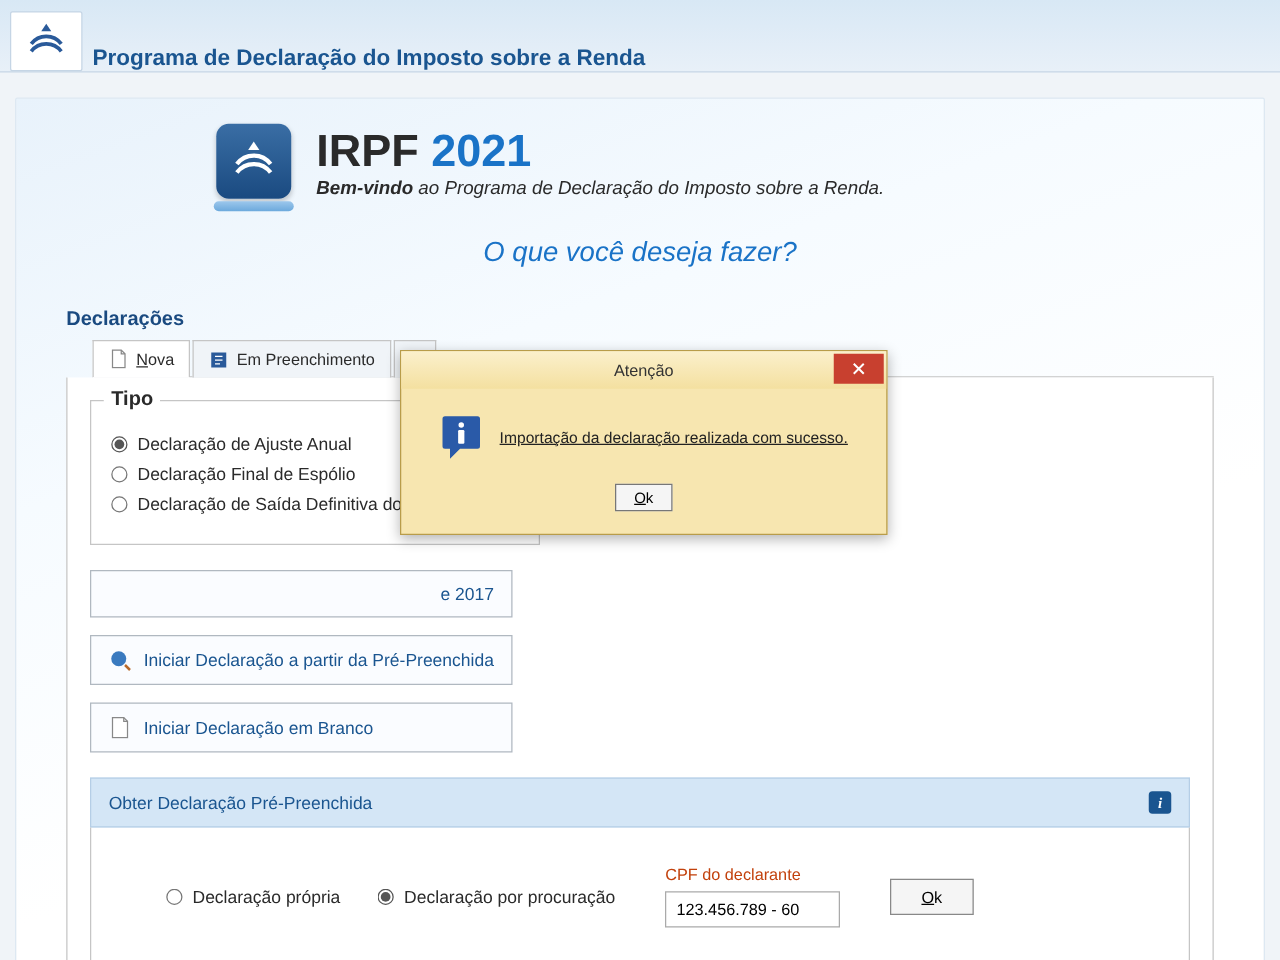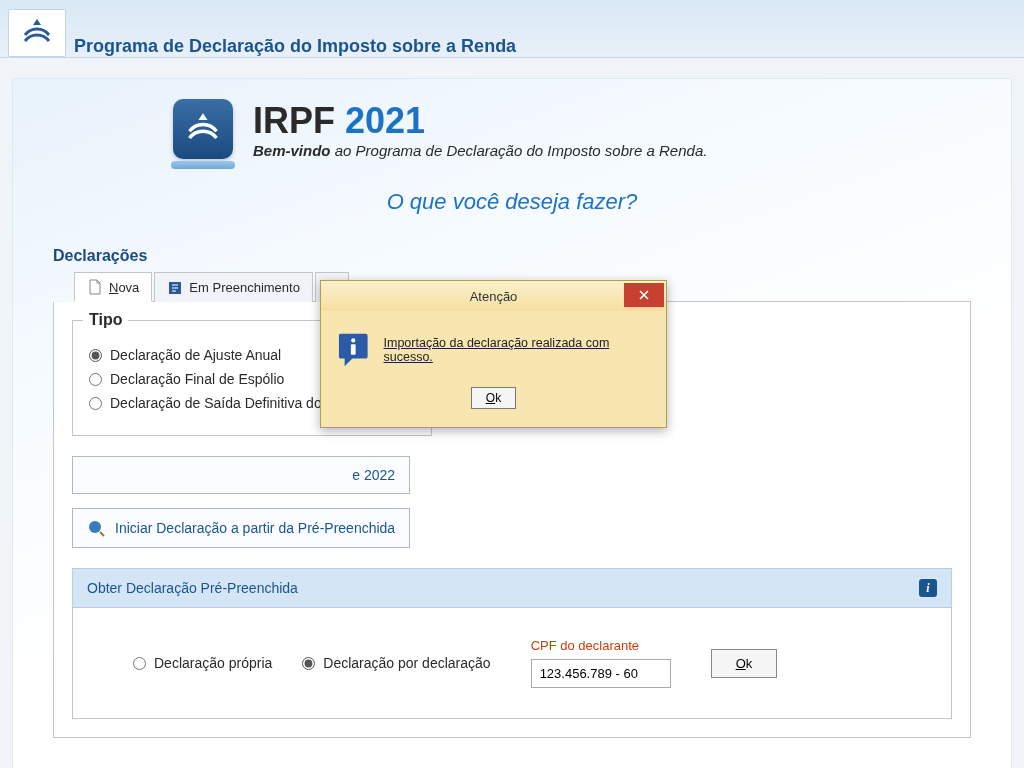--- a/index.html
+++ b/index.html
@@ -55,21 +55,21 @@
   .pre-body { border:1px solid #c5c5c5; border-top:none; padding: 30px 20px; display:flex; align-items:center; gap:40px;}
   .pre-body .radios { display:flex; gap:30px; margin-left:40px;}
   .cpf-block label{ color:#c2410c; font-size:13px; display:block; margin-bottom:6px;}
   .cpf-block input{ border:1px solid #aaa; padding:6px 8px; width:140px; font-size:13px;}
   .ok-btn{ border:1px solid #888; background:#f5f5f5; padding:6px 24px; font-size:13px; cursor:pointer;}
   .ok-btn .u{ text-decoration:underline;}
 
   .info-badge{ width:18px; height:18px; background:#1a5590; color:#fff; border-radius:3px; display:flex; align-items:center; justify-content:center; font-weight:bold; font-size:12px; font-family: Georgia, serif; font-style: italic;}
 
   
-  .modal { position: absolute; top: 280px; left: 320px; width: 347px; background: #f7e6b0; border: 1px solid #b89c4a; box-shadow: 0 3px 10px rgba(0,0,0,.3); }
+  .modal { position: absolute; top: 280px; left: 320px; width: 390px; background: #f7e6b0; border: 1px solid #b89c4a; box-shadow: 0 3px 10px rgba(0,0,0,.3); }
   .modal-title { display: flex; align-items: center; justify-content: center; height: 30px; font-size: 13px; color: #333; position: relative; background: linear-gradient(#fbf0cc,#f4e0a0); }
   .close-btn { position: absolute; right: 2px; top: 2px; width: 40px; height: 24px; background: #c8402f; color: #fff; display: flex; align-items: center; justify-content: center; font-size: 14px; cursor: pointer; }
   .modal-body { padding: 20px 16px 18px 16px; display:flex; flex-direction:column; align-items:center; gap:18px;}
   .modal-msg-row{ display:flex; align-items:center; gap:14px;}
   .info-icon{ width:34px; height:38px; }
   .modal-msg{ font-size:12.5px; color:#222;text-decoration:underline;}
   .modal-ok{ border:1px solid #777; background:#f5f5f5; padding:3px 14px; font-size:12px; cursor:pointer;}
   .modal-ok .u{text-decoration:underline;}
 </style>
 </head>
@@ -147,45 +147,52 @@
             <span>Declaração Final de Espólio</span>
           </label>
           <label class="radio-row">
             <input type="radio" name="tipo" style="">
             <span>Declaração de Saída Definitiva do País</span>
           </label>
         </div>
 
         <div class="actions">
           <button class="action-btn" style="justify-content:flex-end;">
-            <span>e 2022</span>
+            <span>e 2017</span>
           </button>
           <button class="action-btn">
             <svg viewBox="0 0 18 18">
                 <circle cx="8" cy="8" r="6" fill="#3a7abf"></circle>
                 <path d="M13 13l4 4" stroke="#b86a2a" stroke-width="2"></path>
               </svg>
             <span>Iniciar Declaração a partir da Pré-Preenchida</span>
           </button>
+          <button class="action-btn">
+            <svg viewBox="0 0 18 18">
+                <path d="M3 1h9l3 3v13H3z" fill="#fff" stroke="#888"></path>
+                <path d="M12 1v3h3" fill="none" stroke="#888"></path>
+              </svg>
+            <span>Iniciar Declaração em Branco</span>
+          </button>
         </div>
       </div>
 
       <div class="pre-box">
         <span>Obter Declaração Pré-Preenchida</span>
         <span class="info-badge">i</span>
       </div>
       <div class="pre-body">
         <div class="radios">
           <label class="radio-row">
             <input type="radio" name="pre" style="">
             <span>Declaração própria</span>
           </label>
           <label class="radio-row">
             <input type="radio" name="pre" checked="" style="">
-            <span>Declaração por declaração</span>
+            <span>Declaração por procuração</span>
           </label>
         </div>
         <div class="cpf-block">
           <label>CPF do declarante</label>
           <input type="text" value="123.456.789 - 60" style="">
         </div>
         <button class="ok-btn">
           <span class="u">O</span><span>k</span>
         </button>
       </div>

